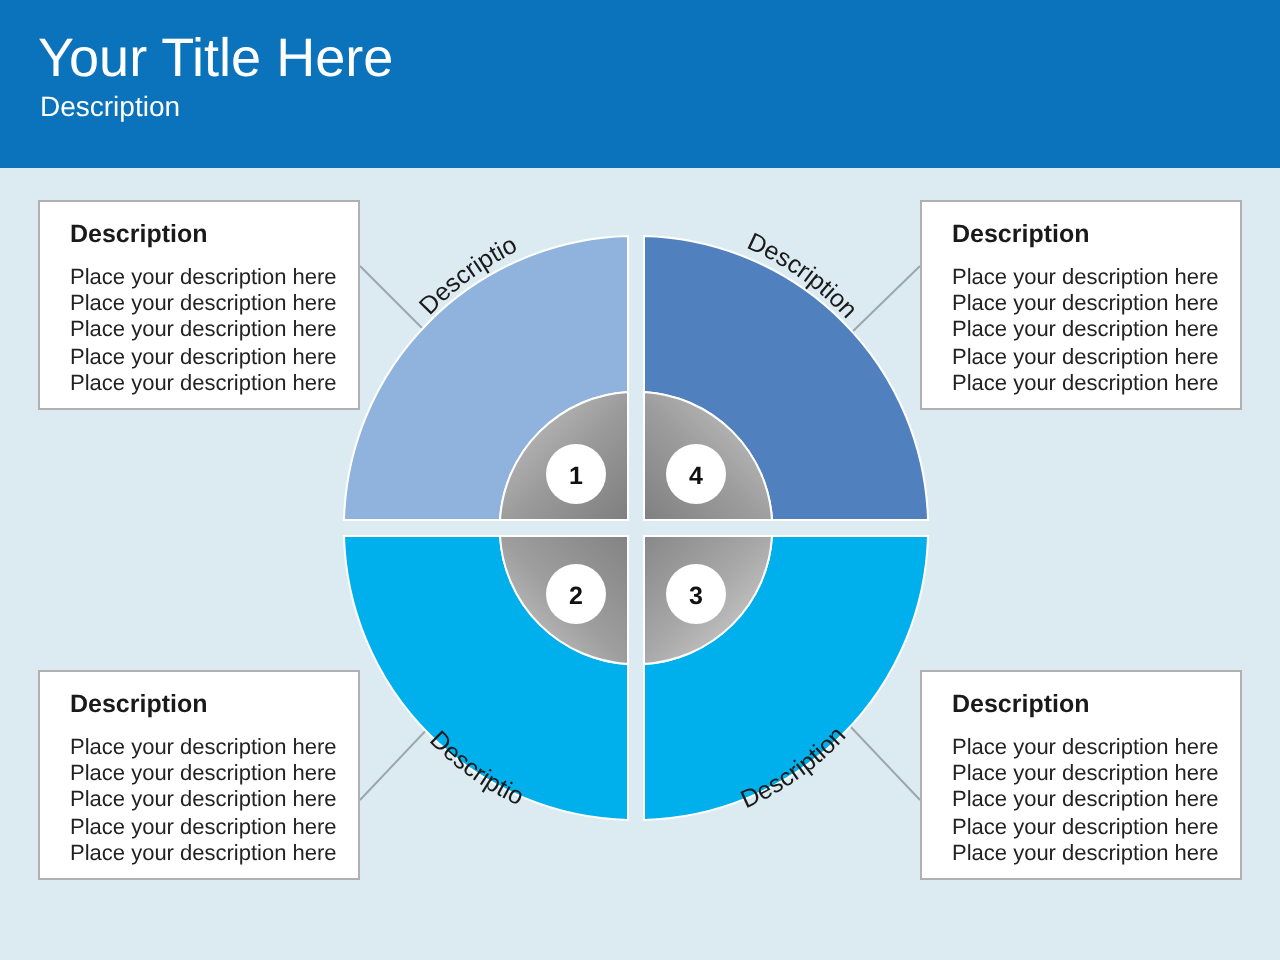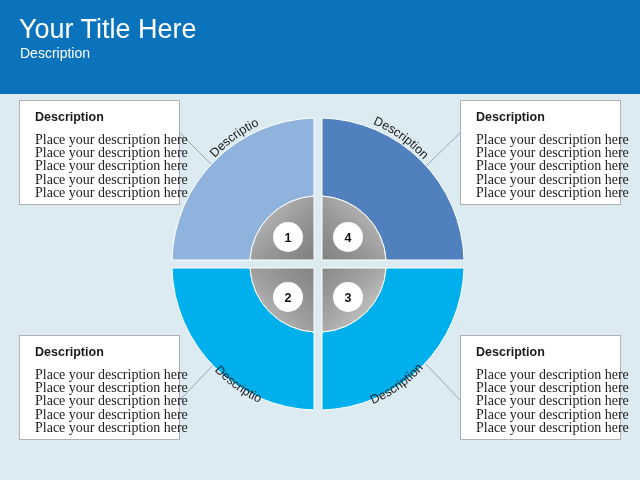--- a/index.html
+++ b/index.html
@@ -13,21 +13,21 @@
     background: #dcebf2;
     font-family: "Liberation Sans", sans-serif;
     position: relative;
   }
 
   
   #header {
     position: absolute;
     left: 0; top: 0;
     width: 640px;
-    height: 94px;
+    height: 84px;
     background: #0b72bc;
     box-sizing: border-box;
   }
   #header-title {
     position: absolute;
     left: 19px;
     top: 13px;
     font-size: 27px;
     color: #ffffff;
     letter-spacing: 0px;
@@ -62,25 +62,24 @@
     color: #1a1a1a;
     white-space: nowrap;
   }
   .card-lines {
     position: absolute;
     left: 15px;
     top: 32px;
     right: 6px;
   }
   .card-line {
-    font-size: 14px;
+    font-size: 11px;
     color: #222222;
     line-height: 13.2px;
     white-space: nowrap;
-    font-family: Liberation Serif, serif;
   }
 
   #card-tl { left: 19px;  top: 100px; }
   #card-tr { left: 460px; top: 100px; }
   #card-bl { left: 19px;  top: 335px; }
   #card-br { left: 460px; top: 335px; }
 
   
   #diagram {
     position: absolute;

